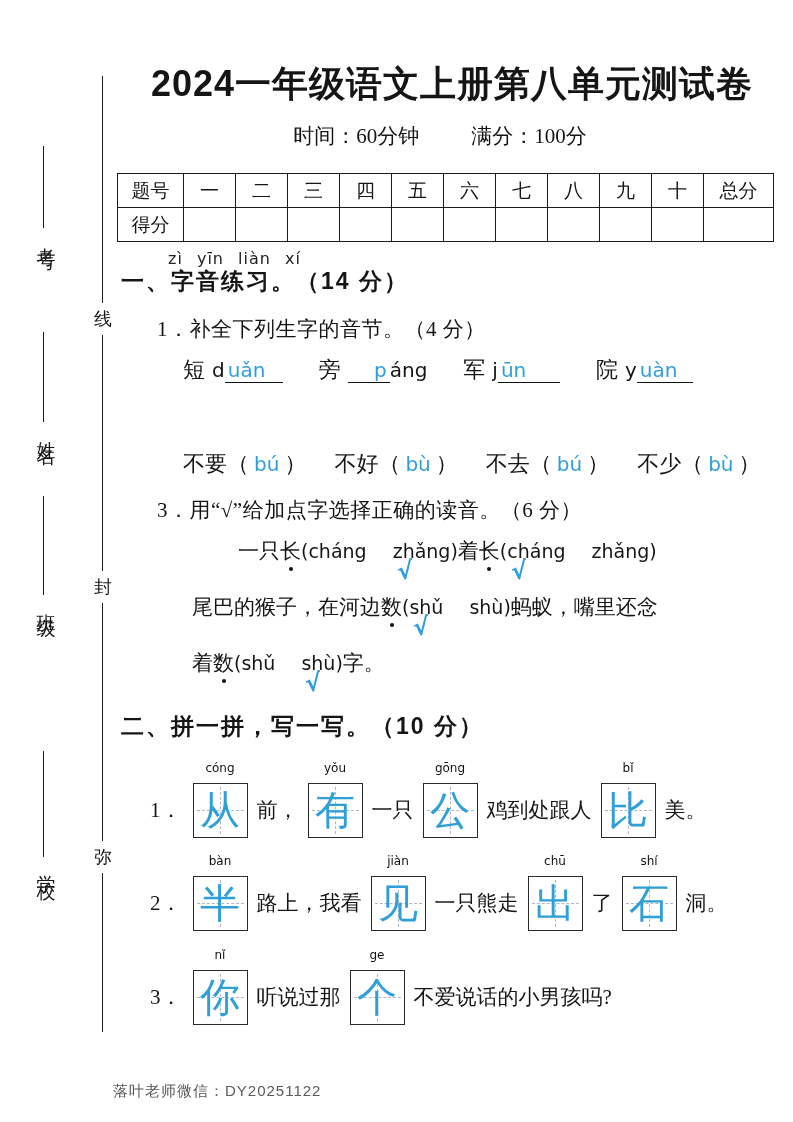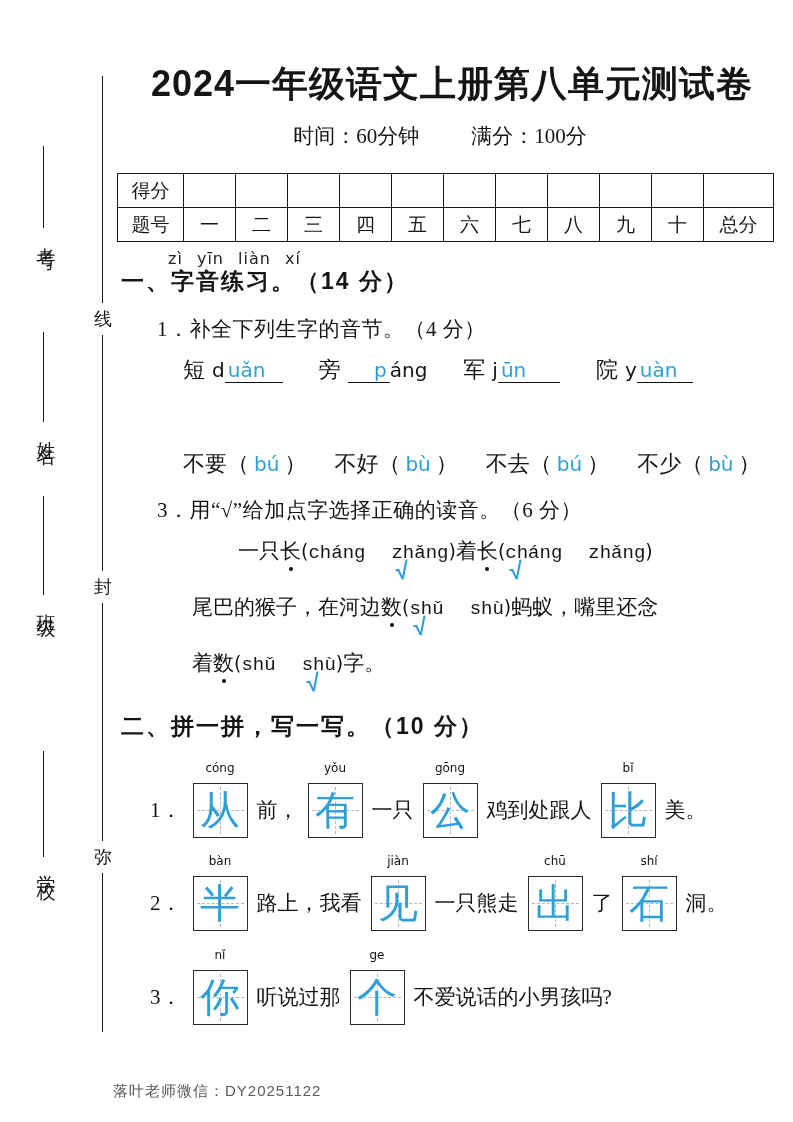--- a/index.html
+++ b/index.html
@@ -59,21 +59,21 @@
   .q2-item .ans { padding: 0 5px; }
 
   
   .q3-line { position: absolute; font-size: 21px; white-space: nowrap; }
   .q3l1 { top: 537px; left: 238px; }
   .q3l2 { top: 593px; left: 192px; }
   .q3l3 { top: 649px; left: 192px; }
   .dotted { position: relative; display: inline-block; }
   .dotted::after { content: ""; position: absolute; left: 50%; bottom: -6px; width: 4px; height: 4px; margin-left: -2px; border-radius: 50%; background: #111; }
   .choice { font-family: "DejaVu Sans", sans-serif; font-size: 19px; }
-  .opt { position: relative; display: inline-block; font-family: Liberation Mono, monospace; }
+  .opt { position: relative; display: inline-block; }
   .opt + .opt { margin-left: 26px; }
   .check { position: absolute; left: 4px; top: 17px; font-size: 24px; font-weight: bold; color: var(--accent); transform: rotate(-6deg); z-index: 3; }
 
   
   .write-row { position: absolute; display: flex; align-items: center; gap: 9px; font-size: 21px; white-space: nowrap; height: 58px; }
   .wr1 { top: 781px; left: 150px; }
   .wr2 { top: 874px; left: 150px; }
   .wr3 { top: 968px; left: 150px; }
   .qnum { margin-right: 2px; }
   .tzg { position: relative; width: 55px; height: 55px; flex: 0 0 auto; }
@@ -105,48 +105,48 @@
   <span class="field-label la4">学校</span>
 
   <h1 class="title">2024一年级语文上册第八单元测试卷</h1>
   <div class="meta">
     <span>时间：60分钟</span>
     <span>满分：100分</span>
   </div>
 
   <table class="score-table">
       <tbody>
-        <tr>
-          <td>得分</td>
-          <td></td>
-          <td></td>
-          <td></td>
-          <td></td>
-          <td></td>
-          <td></td>
-          <td></td>
-          <td></td>
-          <td></td>
-          <td></td>
-          <td></td>
-        </tr>
         <tr>
           <td>题号</td>
           <td>一</td>
           <td>二</td>
           <td>三</td>
           <td>四</td>
           <td>五</td>
           <td>六</td>
           <td>七</td>
           <td>八</td>
           <td>九</td>
           <td>十</td>
           <td>总分</td>
         </tr>
+        <tr>
+          <td>得分</td>
+          <td></td>
+          <td></td>
+          <td></td>
+          <td></td>
+          <td></td>
+          <td></td>
+          <td></td>
+          <td></td>
+          <td></td>
+          <td></td>
+          <td></td>
+        </tr>
       </tbody>
     </table>
 
   <div class="sec-pinyin s1p">zì yīn liàn xí</div>
   <h2 class="sec-heading s1h">一、字音练习。（14 分）</h2>
 
   <div class="prompt q1p">1．补全下列生字的音节。（4 分）</div>
   <div class="fill-line">
       <span class="fill-item">
         <span class="hz">短</span>

